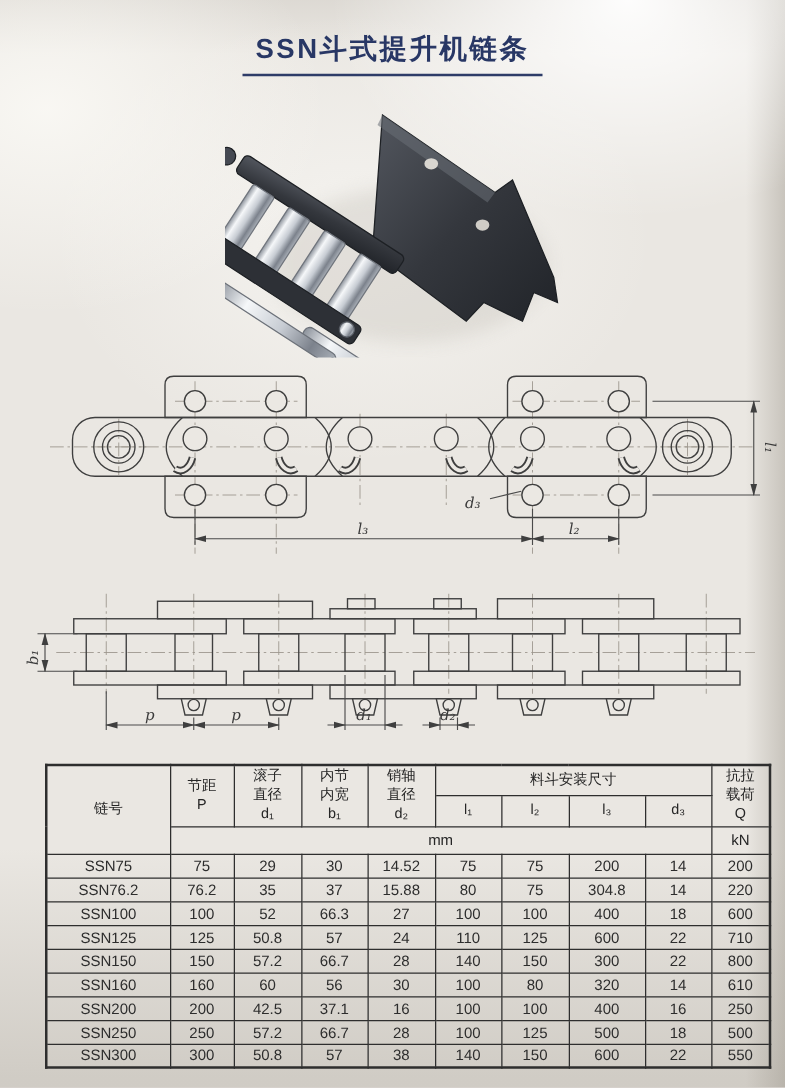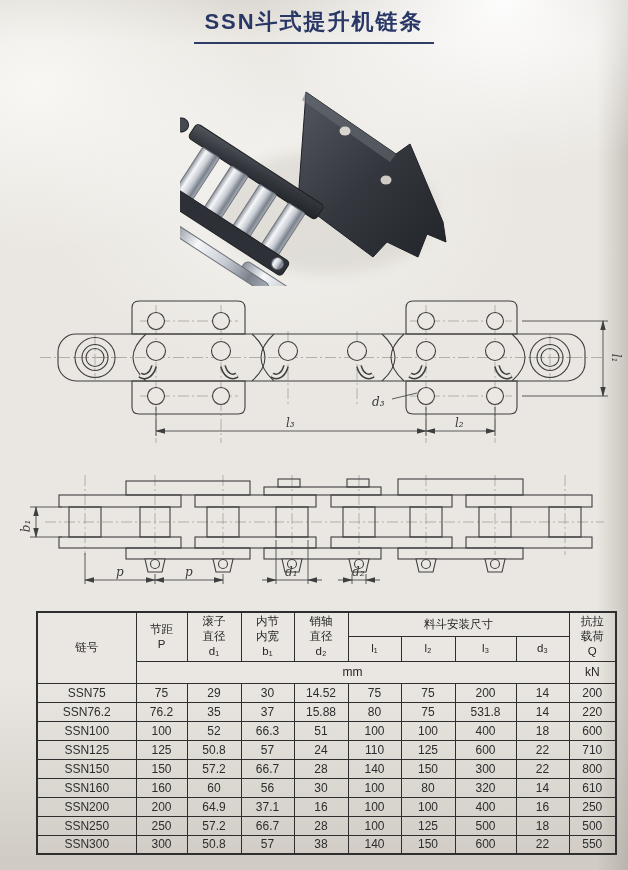--- a/index.html
+++ b/index.html
@@ -11,21 +11,21 @@
   .bg-shade{
     position:absolute;inset:0;pointer-events:none;
     background:
       radial-gradient(340px 250px at 80% 0%, rgba(255,255,255,0.95), rgba(255,255,255,0) 70%),
       radial-gradient(300px 220px at 6% 10%, rgba(252,251,247,0.8), rgba(252,251,247,0) 75%),
       radial-gradient(320px 240px at 45% 22%, rgba(249,248,245,0.7), rgba(249,248,245,0) 75%),
       linear-gradient(to bottom, rgba(205,201,194,0.45), rgba(205,201,194,0) 5%),
       linear-gradient(to right, rgba(205,201,194,0) 95%, rgba(150,144,133,0.4)),
       linear-gradient(to bottom, rgba(160,154,143,0) 78%, rgba(160,154,143,0.35) 99%);
   }
-  .title-wrap{position:absolute;top:7px;left:0;right:0;text-align:center;}
+  .title-wrap{position:absolute;top:24px;left:0;right:0;text-align:center;}
   .title{
     display:inline-block;color:#283765;font-size:22px;font-weight:bold;
     letter-spacing:2px;border-bottom:2px solid #2e3c68;padding:0 10px 5px 10px;
   }
   .photo{position:absolute;left:180px;top:74px;width:285px;height:212px;}
   .plan{position:absolute;left:0;top:287px;width:628px;height:175px;}
   .side{position:absolute;left:0;top:443px;width:628px;height:150px;}
 
   .spec-table-wrap{position:absolute;left:36px;top:611px;}
   table.spec{
@@ -349,30 +349,30 @@
             <td>200</td>
           </tr>
           <tr>
             <td>SSN76.2</td>
             <td>76.2</td>
             <td>35</td>
             <td>37</td>
             <td>15.88</td>
             <td>80</td>
             <td>75</td>
-            <td>531.8</td>
+            <td>304.8</td>
             <td>14</td>
             <td>220</td>
           </tr>
           <tr>
             <td>SSN100</td>
             <td>100</td>
             <td>52</td>
             <td>66.3</td>
-            <td>51</td>
+            <td>27</td>
             <td>100</td>
             <td>100</td>
             <td>400</td>
             <td>18</td>
             <td>600</td>
           </tr>
           <tr>
             <td>SSN125</td>
             <td>125</td>
             <td>50.8</td>
@@ -404,21 +404,21 @@
             <td>30</td>
             <td>100</td>
             <td>80</td>
             <td>320</td>
             <td>14</td>
             <td>610</td>
           </tr>
           <tr>
             <td>SSN200</td>
             <td>200</td>
-            <td>64.9</td>
+            <td>42.5</td>
             <td>37.1</td>
             <td>16</td>
             <td>100</td>
             <td>100</td>
             <td>400</td>
             <td>16</td>
             <td>250</td>
           </tr>
           <tr>
             <td>SSN250</td>

